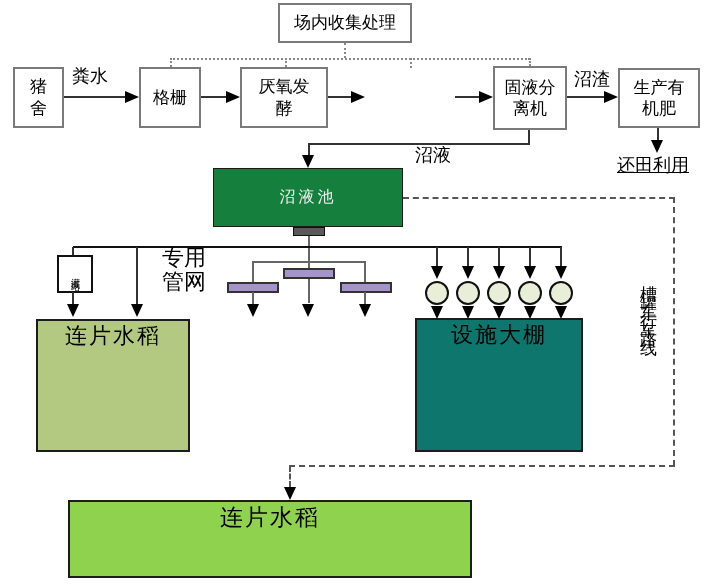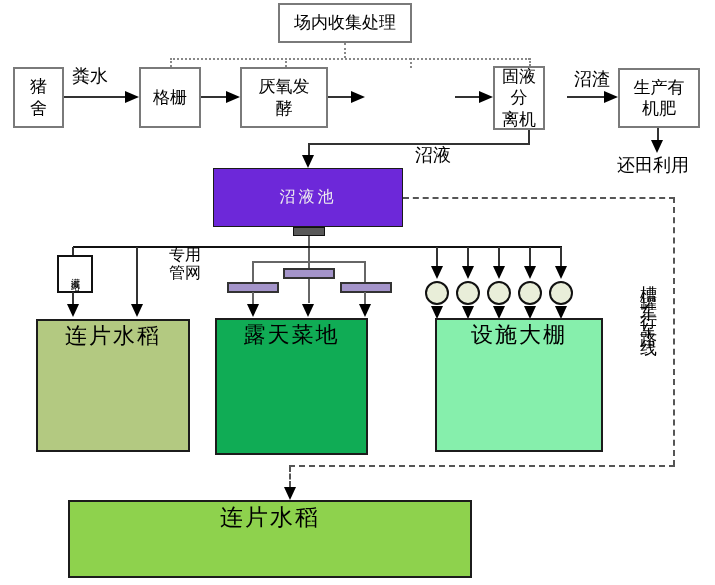--- a/index.html
+++ b/index.html
@@ -21,21 +21,21 @@
   .dot-h{position:absolute;height:0;border-top:2px dotted #888;}
   .dot-v{position:absolute;width:0;border-left:2px dotted #888;}
   .dash-h{position:absolute;height:0;border-top:2px dashed #555;}
   .dash-v{position:absolute;width:0;border-left:2px dashed #555;}
   
   .ah-r{position:absolute;width:0;height:0;border-top:6px solid transparent;
         border-bottom:6px solid transparent;border-left:14px solid #000;}
   .ah-d{position:absolute;width:0;height:0;border-left:6px solid transparent;
         border-right:6px solid transparent;border-top:13px solid #000;}
   .lbl{position:absolute;font-size:18px;white-space:nowrap;}
-  .pool{position:absolute;left:213px;top:168px;width:190px;height:59px;background:#6d28d9;
+  .pool{position:absolute;left:213px;top:168px;width:190px;height:59px;background:#15803d;
         border:1px solid #1a1a1a;display:flex;align-items:center;justify-content:center;
         color:#efefef;font-size:16px;letter-spacing:3px;}
   .pump{position:absolute;left:293px;top:227px;width:32px;height:9px;background:#595959;border:1px solid #111;}
   .pbar{position:absolute;width:52px;height:11px;background:#a494ca;border:2px solid #333;}
   .tank{position:absolute;width:24px;height:24px;border-radius:50%;background:#e9eed9;border:2px solid #111;}
   .station{position:absolute;left:57px;top:255px;width:36px;height:38px;background:#fff;border:2px solid #111;
            display:flex;align-items:center;justify-content:center;
            writing-mode:vertical-rl;text-orientation:upright;font-size:9px;letter-spacing:2px;}
   .vtext{position:absolute;writing-mode:vertical-rl;text-orientation:upright;
          font-size:17px;letter-spacing:9px;}
@@ -52,40 +52,40 @@
   <div class="dot-v" style="left:410px;top:58px;height:10px;"></div>
   <div class="dot-v" style="left:529px;top:58px;height:8px;"></div>
 
   <div class="node" style="left:278px;top:3px;width:134px;height:40px;"><span>场内收集处理</span></div>
 
   <div class="node" style="left:13px;top:67px;width:51px;height:61px;"><span>猪
 舍</span></div>
   <div class="node" style="left:139px;top:67px;width:62px;height:61px;"><span>格栅</span></div>
   <div class="node" style="left:240px;top:67px;width:88px;height:61px;"><span>厌氧发
 酵</span></div>
-  <div class="node" style="left:493px;top:66px;width:52px;height:64px;"><span>固液分
+  <div class="node" style="left:493px;top:66px;width:74px;height:64px;"><span>固液分
 离机</span></div>
   <div class="node" style="left:618px;top:68px;width:82px;height:60px;"><span>生产有
 机肥</span></div>
 
   <div class="ln-h" style="left:64px;top:96px;width:62px;"></div>
   <div class="ah-r" style="left:125px;top:91px;"></div>
   <div class="ln-h" style="left:201px;top:96px;width:26px;"></div>
   <div class="ah-r" style="left:226px;top:91px;"></div>
   <div class="ln-h" style="left:328px;top:96px;width:24px;"></div>
   <div class="ah-r" style="left:351px;top:91px;"></div>
   <div class="ln-h" style="left:455px;top:96px;width:25px;"></div>
   <div class="ah-r" style="left:479px;top:91px;"></div>
   <div class="ln-h" style="left:567px;top:96px;width:38px;"></div>
   <div class="ah-r" style="left:604px;top:91px;"></div>
 
   <div class="lbl" style="left:72px;top:64px;">粪水</div>
   <div class="lbl" style="left:574px;top:67px;">沼渣</div>
   <div class="lbl" style="left:415px;top:143px;">沼液</div>
-  <div class="lbl" style="left:617px;top:153px;">还田利用</div>
+  <div class="lbl" style="left:617px;top:153px;text-decoration:underline;">还田利用</div>
 
   <div class="ln-v" style="left:657px;top:128px;height:13px;"></div>
   <div class="ah-d" style="left:651px;top:140px;"></div>
 
   <div class="ln-v" style="left:528px;top:130px;height:14px;"></div>
   <div class="ln-h" style="left:308px;top:143px;width:222px;"></div>
   <div class="ln-v" style="left:308px;top:143px;height:13px;"></div>
   <div class="ah-d" style="left:302px;top:155px;"></div>
 
   <div class="pool">
@@ -98,21 +98,21 @@
 
   <div class="ln-v" style="left:72px;top:247px;height:8px;"></div>
   <div class="station">
       <span>灌溉站</span>
     </div>
   <div class="ln-v" style="left:72px;top:292px;height:13px;"></div>
   <div class="ah-d" style="left:67px;top:304px;"></div>
   <div class="ln-v" style="left:136px;top:247px;height:58px;"></div>
   <div class="ah-d" style="left:131px;top:304px;"></div>
 
-  <div class="abs" style="left:162px;top:246px;width:46px;font-size:16px;line-height:1.1;text-align:center;">专用管网</div>
+  <div class="abs" style="left:162px;top:246px;width:46px;font-size:22px;line-height:1.1;text-align:left;">专用管网</div>
 
   <div class="ln-h gray" style="left:252px;top:261px;width:114px;"></div>
   <div class="ln-v gray" style="left:252px;top:261px;height:22px;"></div>
   <div class="ln-v gray" style="left:364px;top:261px;height:22px;"></div>
   <div class="pbar" style="left:283px;top:268px;"></div>
   <div class="pbar" style="left:227px;top:282px;"></div>
   <div class="pbar" style="left:340px;top:282px;"></div>
   <div class="ln-v gray" style="left:252px;top:292px;height:13px;"></div>
   <div class="ah-d" style="left:247px;top:304px;"></div>
   <div class="ah-d" style="left:302px;top:304px;"></div>
@@ -140,24 +140,21 @@
   <div class="ah-d" style="left:524px;top:306px;"></div>
 
   <div class="ln-v" style="left:560px;top:247px;height:19px;"></div>
   <div class="ah-d" style="left:555px;top:266px;"></div>
   <div class="tank" style="left:549px;top:281px;"></div>
   <div class="ah-d" style="left:555px;top:306px;"></div>
 
   <div class="field" style="left:36px;top:319px;width:154px;height:133px;background:#b3c981;">
       <span>连片水稻</span>
     </div>
-  <div class="field" style="left:215px;top:318px;width:153px;height:137px;background:#10ac55;">
-      <span>露天菜地</span>
-    </div>
-  <div class="field" style="left:415px;top:318px;width:168px;height:134px;background:#86efac;margin-left:20px;">
+  <div class="field" style="left:415px;top:318px;width:168px;height:134px;background:#0f766e;">
       <span>设施大棚</span>
     </div>
 
   <div class="dash-h" style="left:403px;top:197px;width:272px;"></div>
   <div class="dash-v" style="left:673px;top:197px;height:269px;"></div>
   <div class="dash-h" style="left:289px;top:465px;width:386px;"></div>
   <div class="dash-v" style="left:289px;top:466px;height:21px;"></div>
   <div class="ah-d" style="left:284px;top:487px;"></div>
   <div class="vtext" style="left:637px;top:272px;height:200px;">槽罐车行车路线</div>
 

